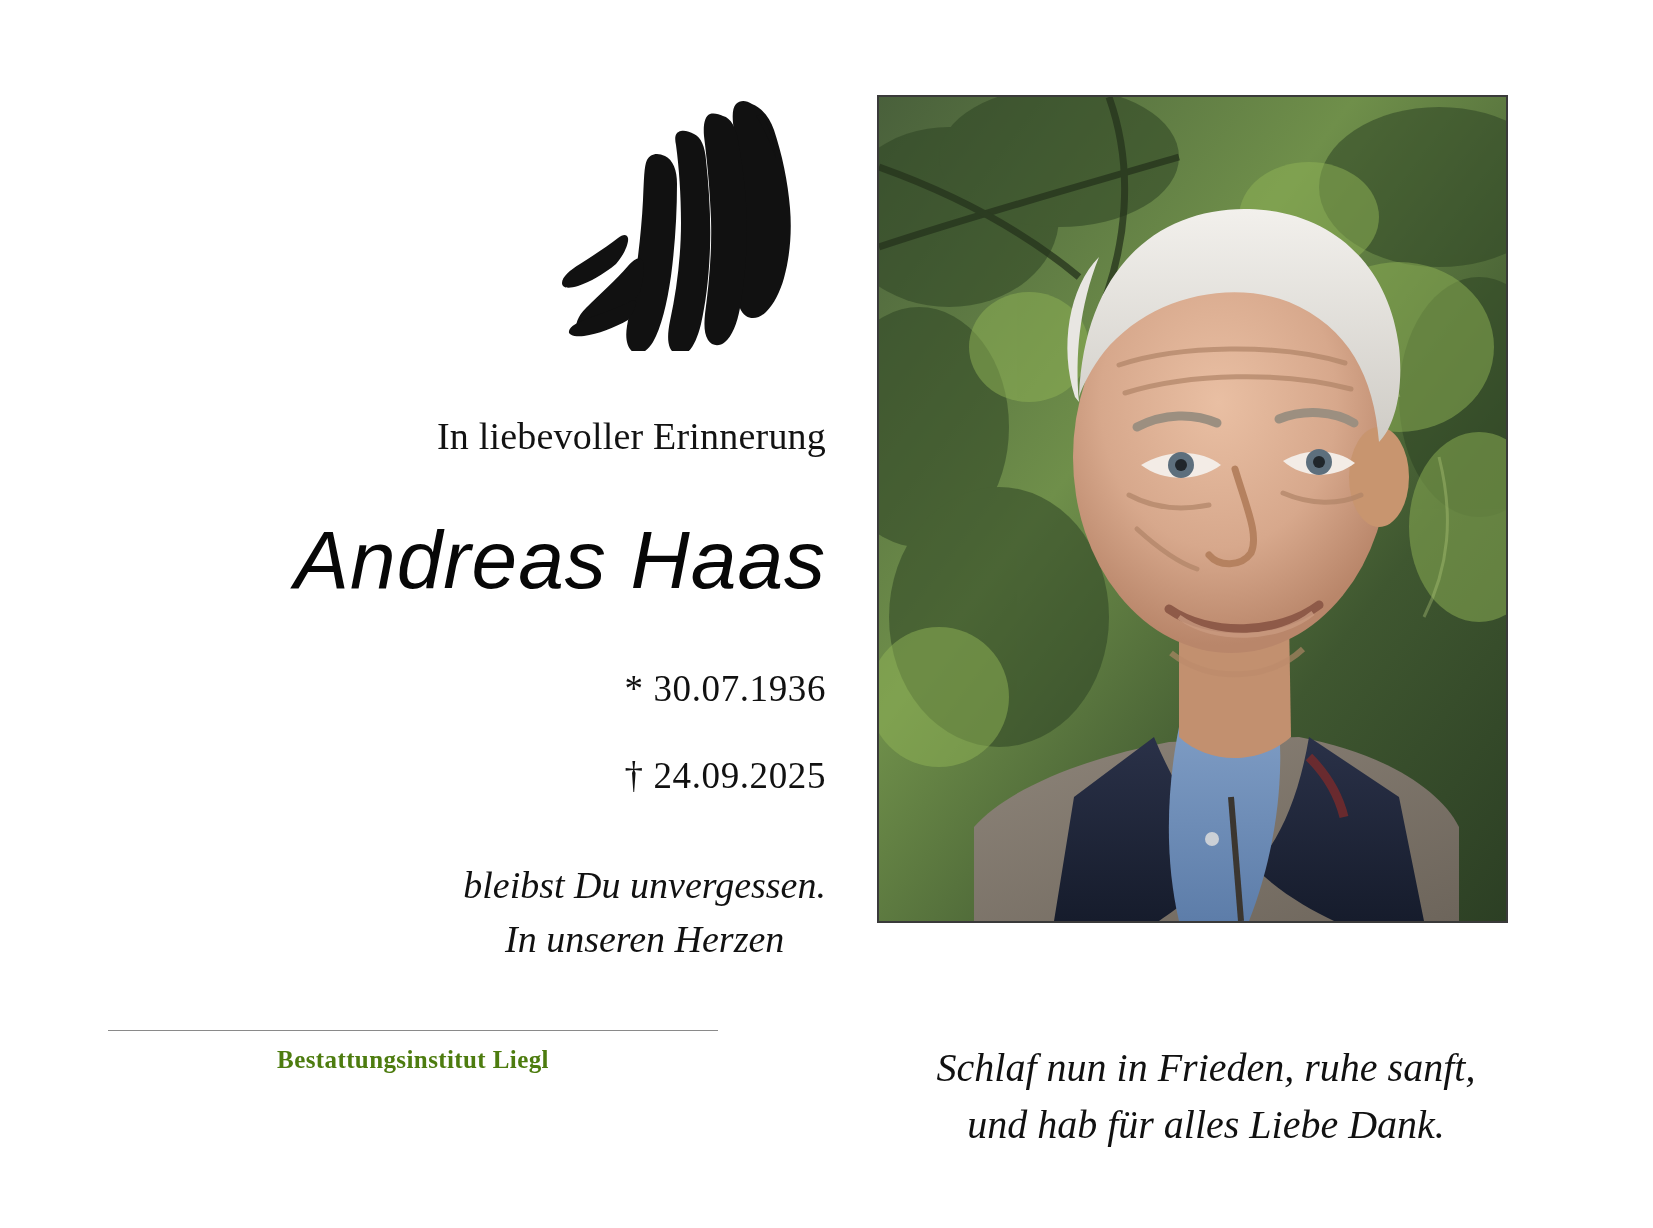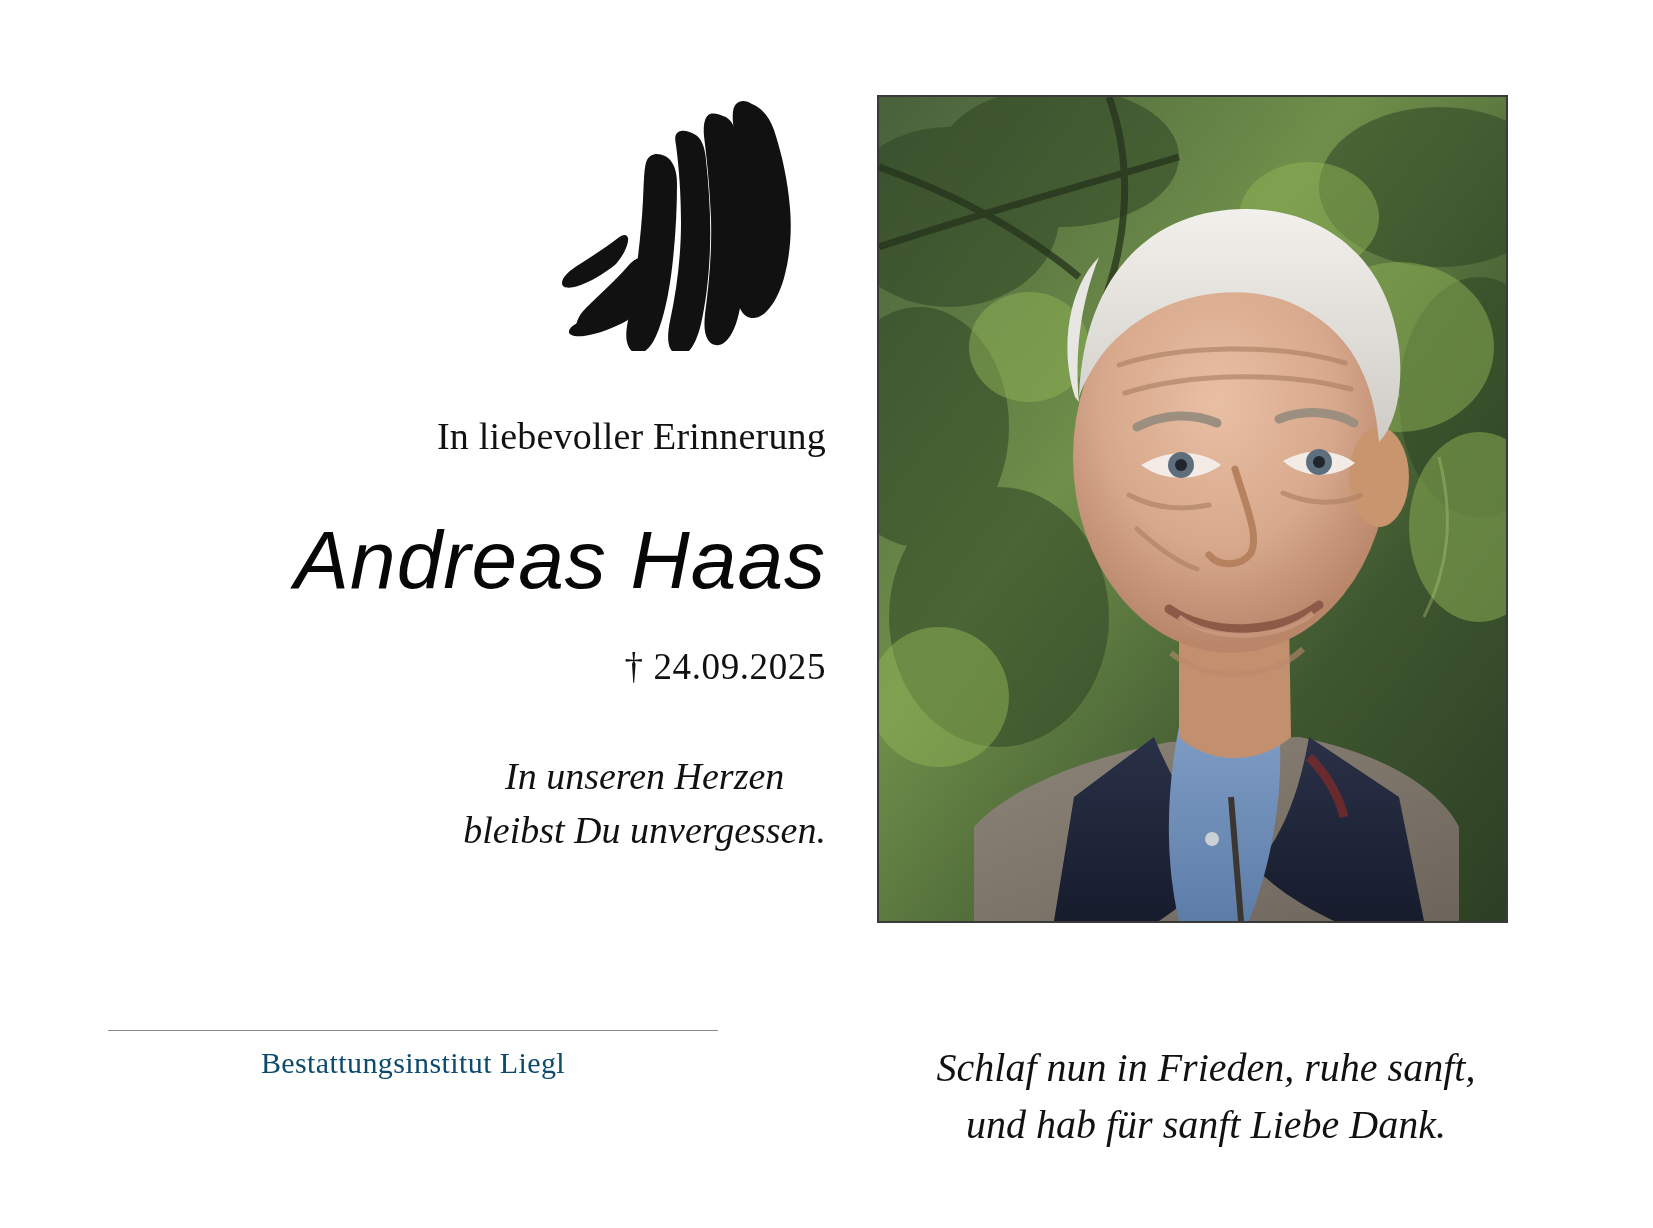--- a/index.html
+++ b/index.html
@@ -97,24 +97,24 @@
     height: 1px;
     background: #8a8a8a;
   }
 
   .funeral-home {
     position: absolute;
     top: 1046px;
     left: 0;
     width: 826px;
     text-align: center;
-    font-weight: normal;
-    font-size: 30px;
+    font-weight: bold;
+    font-size: 25px;
     letter-spacing: 0.4px;
-    color: #0c4a6e;
+    color: #4d7c0f;
   }
 
   
   .right-panel {
     position: relative;
     width: 827px;
     height: 1204px;
     box-sizing: border-box;
   }
 
@@ -175,25 +175,26 @@
         </g>
       </svg>
     </span>
 
     <div class="memorial-intro">
       <span>In liebevoller Erinnerung</span>
     </div>
 
     <div class="deceased-name">Andreas Haas</div>
 
+    <div class="date-birth">* 30.07.1936</div>
     <div class="date-death">† 24.09.2025</div>
 
     <div class="verse">
+      <span class="vline">bleibst Du unvergessen.</span>
       <span class="vline">In unseren Herzen</span>
-      <span class="vline">bleibst Du unvergessen.</span>
     </div>
 
     <div class="divider"></div>
 
     <div class="funeral-home">Bestattungsinstitut Liegl</div>
   </div>
 
   <div class="right-panel">
 
     <div class="portrait-frame">
@@ -296,17 +297,17 @@
 
         <path d="M290 512 C330 540 400 538 440 508" stroke="#8e5a48" stroke-width="9" fill="none" stroke-linecap="round"></path>
         <path d="M300 520 C335 546 400 544 434 516" stroke="#c99a80" stroke-width="5" fill="none" opacity="0.8"></path>
 
         <path d="M292 556 C330 586 390 584 424 552" stroke="#bb8a6b" stroke-width="6" fill="none" opacity="0.6"></path>
       </svg>
     </div>
 
     <div class="closing-verse">
       <span class="cline">Schlaf nun in Frieden, ruhe sanft,</span>
-      <span class="cline">und hab für sanft Liebe Dank.</span>
+      <span class="cline">und hab für alles Liebe Dank.</span>
     </div>
   </div>
 
 </div>
 
 </body></html>

